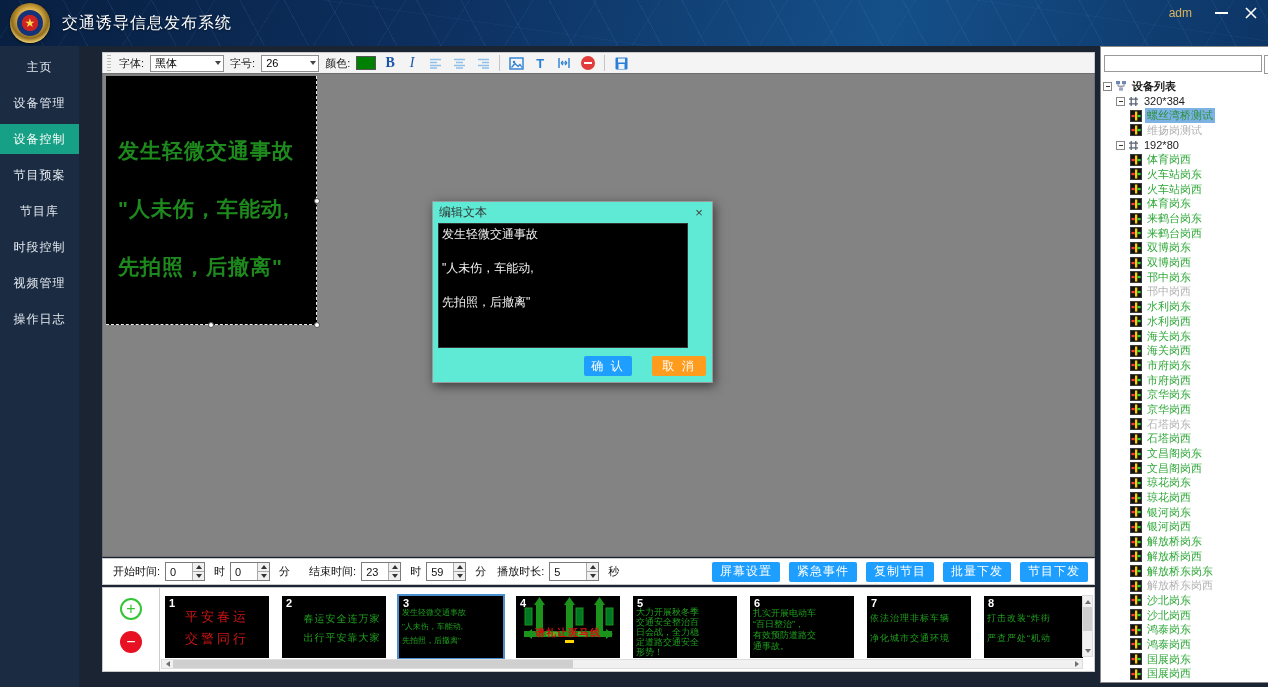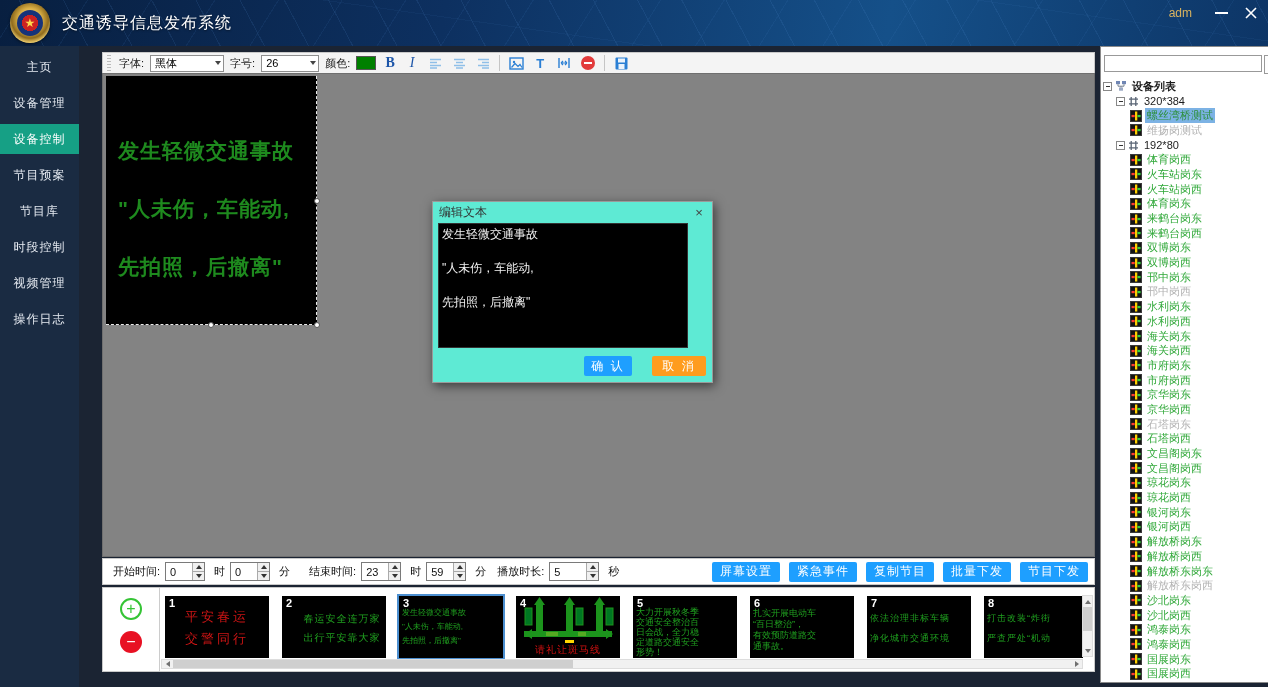--- a/index.html
+++ b/index.html
@@ -113,21 +113,21 @@
   .add-btn{margin-top:10px;width:22px;height:22px;border-radius:50%;border:2px solid #35c435;color:#35c435;
     display:flex;align-items:center;justify-content:center;font-size:16px;line-height:1;cursor:pointer;background:#fff}
   .del-btn{margin-top:11px;width:22px;height:22px;border-radius:50%;background:#e81123;color:#fff;
     display:flex;align-items:center;justify-content:center;font-size:16px;line-height:1;cursor:pointer}
   .thumb-strip{position:absolute;left:58px;top:0;width:922px;height:72px;display:flex;overflow:hidden}
   .thumb{flex:none;width:104px;height:62px;background:#000;margin:8px 13px 0 0;position:relative;cursor:pointer;overflow:hidden}
   .thumb:first-child{margin-left:4px}
   .thumb.selected{box-shadow:0 0 0 2px #4c8fd0}
   .tnum{position:absolute;left:4px;top:1px;color:#fff;font-size:11px;font-weight:bold;z-index:2}
   .tlines{position:absolute;inset:0}
-  .tcap{position:absolute;left:0;right:0;bottom:1px;text-align:center;color:#d01010;font-size:10px;font-weight:normal;letter-spacing:1px}
+  .tcap{position:absolute;left:0;right:0;bottom:18px;text-align:center;color:#d01010;font-size:10px;font-weight:bold;letter-spacing:1px}
   
   .hscroll{position:absolute;left:58px;bottom:2px;width:922px;height:10px;background:#f1f1f1;border:1px solid #ddd;display:flex}
   .hscroll .arr{width:11px;height:100%;display:flex;align-items:center;justify-content:center;background:#f1f1f1;cursor:pointer}
   .arr-l::before{content:"";border-top:3.5px solid transparent;border-bottom:3.5px solid transparent;border-right:4px solid #707070}
   .arr-r::before{content:"";border-top:3.5px solid transparent;border-bottom:3.5px solid transparent;border-left:4px solid #707070}
   .arr-u::before{content:"";border-left:3.5px solid transparent;border-right:3.5px solid transparent;border-bottom:4px solid #707070}
   .arr-d::before{content:"";border-left:3.5px solid transparent;border-right:3.5px solid transparent;border-top:4px solid #707070}
   .hthumb{width:400px;height:100%;background:#cfcfcf;cursor:pointer}
   .vscroll{position:absolute;right:1px;top:7px;width:11px;height:62px;background:#f1f1f1;border:1px solid #ddd;display:flex;flex-direction:column}
   .vscroll .arr{height:11px;display:flex;align-items:center;justify-content:center;cursor:pointer}

